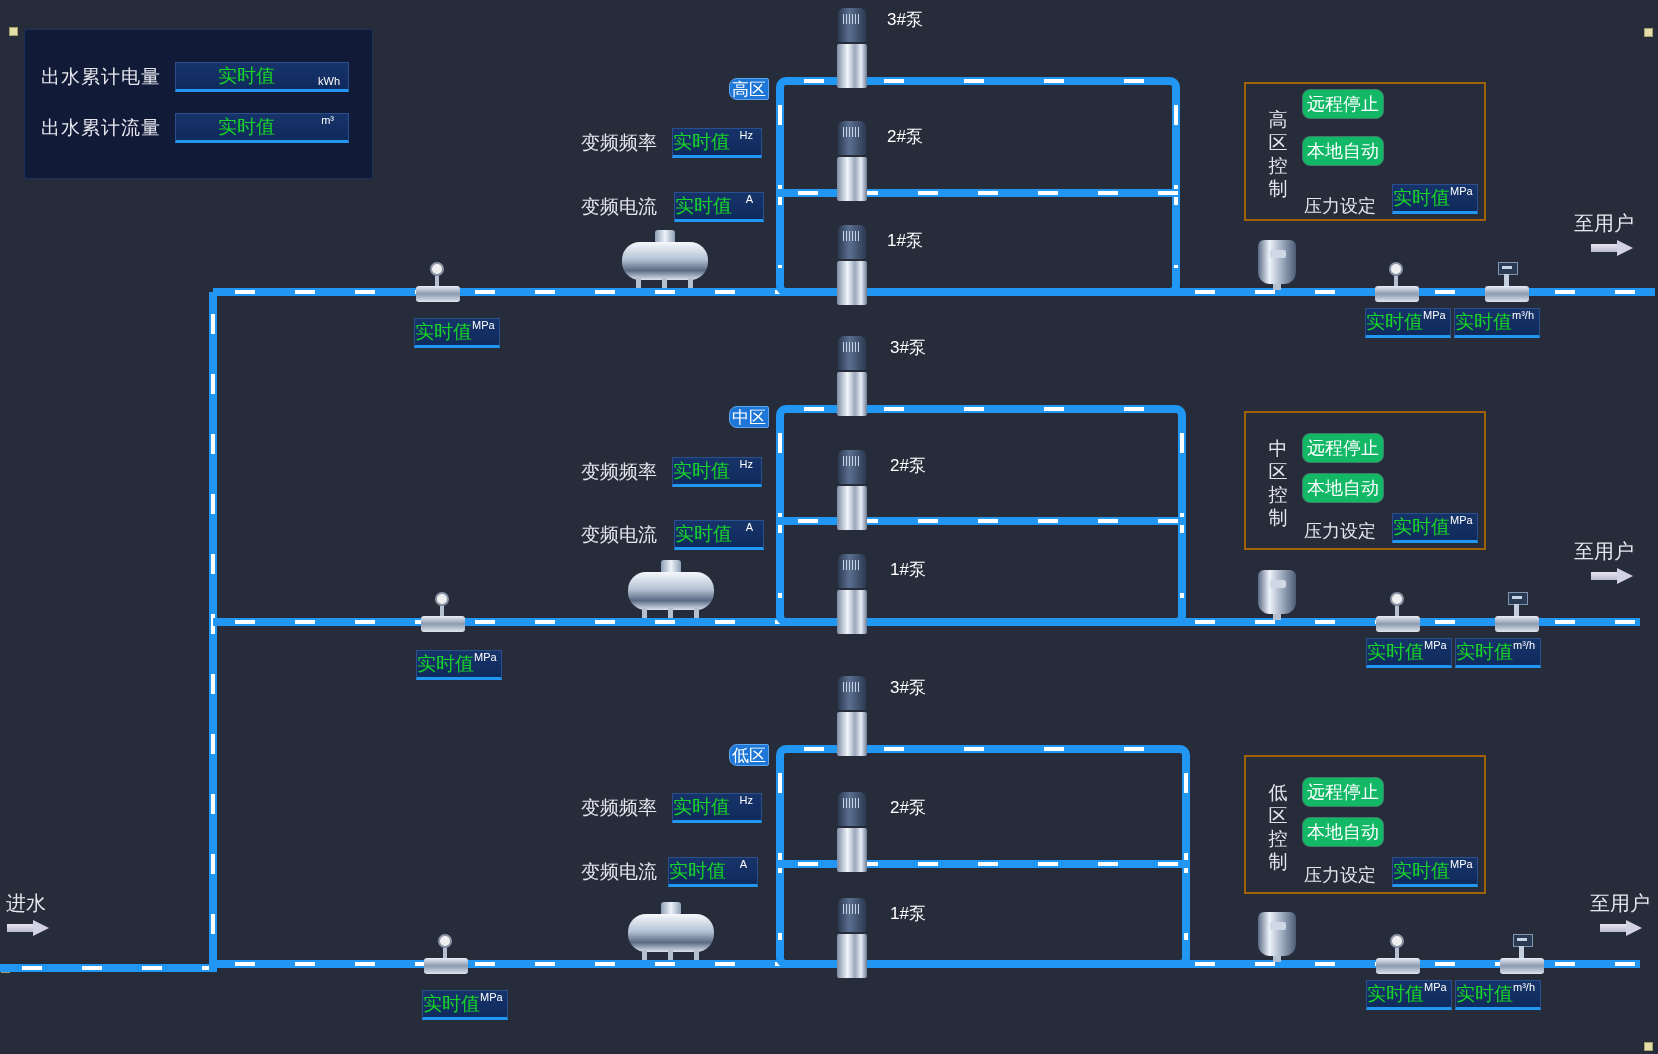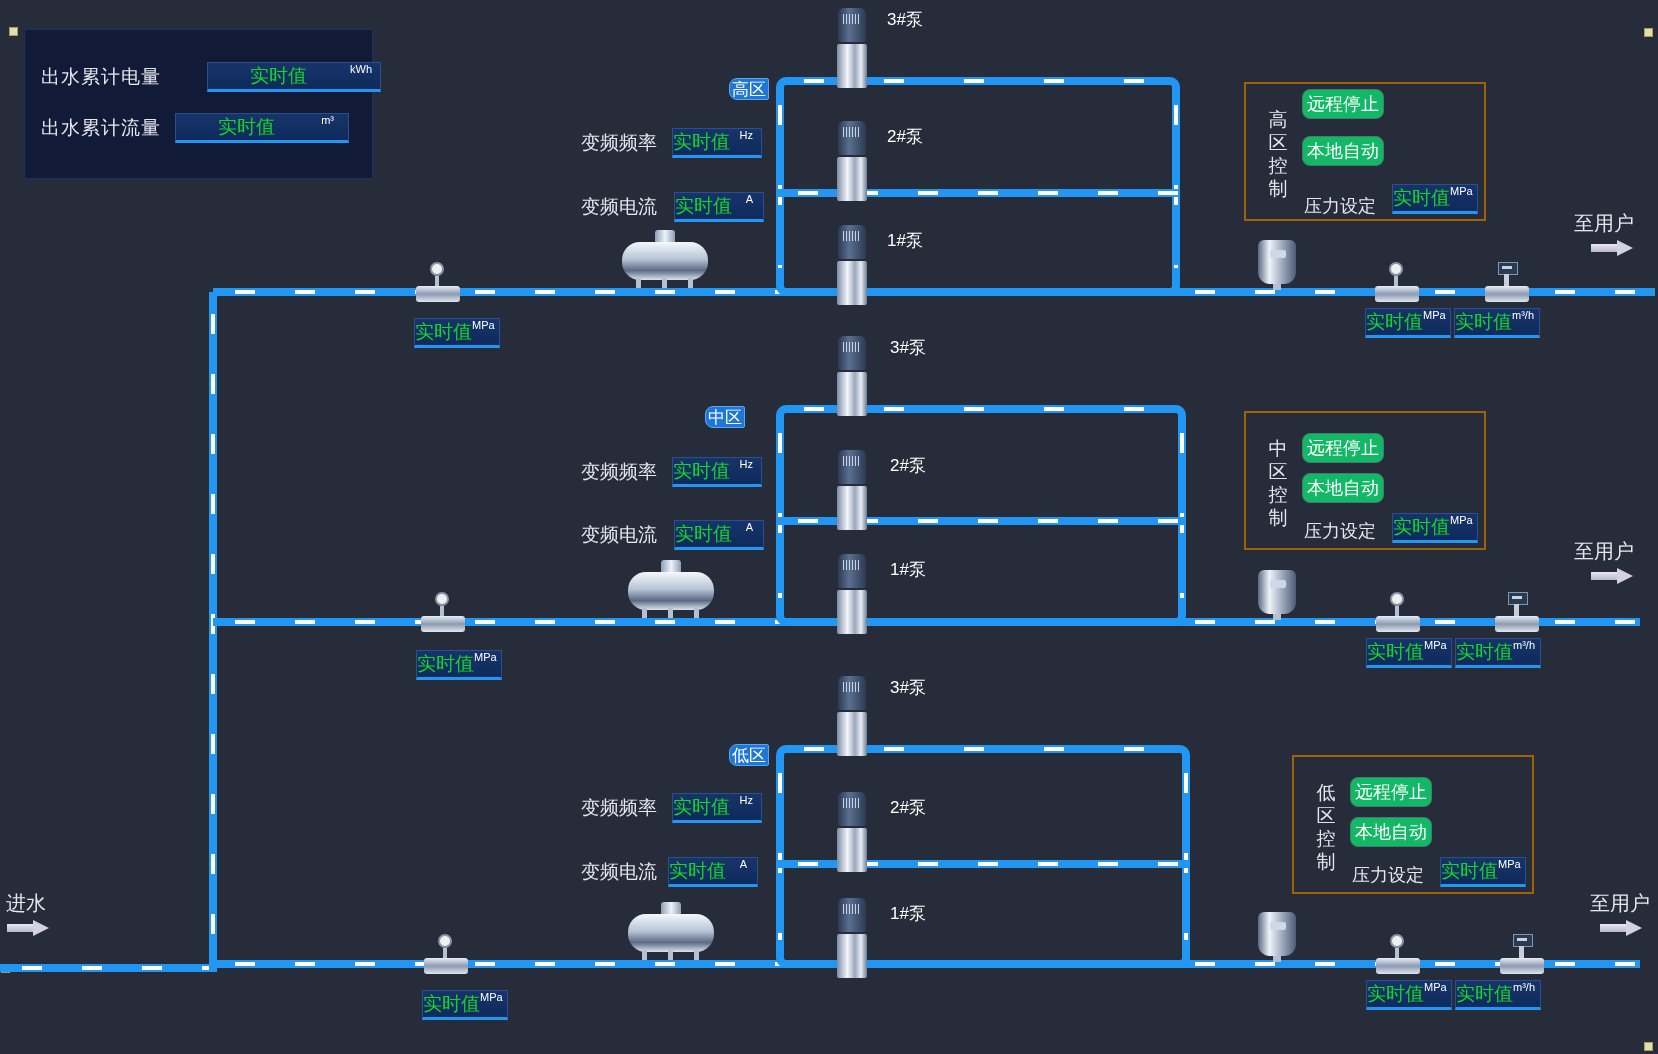--- a/index.html
+++ b/index.html
@@ -60,25 +60,25 @@
 </style>
 </head>
 <body>
 
 <div class="corner" style="left:9px;top:27px;"></div>
 <div class="corner" style="left:1644px;top:28px;"></div>
 <div class="corner" style="left:1px;top:964px;"></div>
 <div class="corner" style="left:1644px;top:1042px;"></div>
 
 <div class="summary">
-  <div class="sum-row" style="top:32px;gap:32px;">
+  <div class="sum-row" style="top:32px;">
     <span class="sum-label">出水累计电量</span>
     <div class="valbox" style="width:174px;height:30px;margin-left:-6px;">
       <span class="v" style="margin-left:42px;">实时值</span>
-      <span class="u" style="position:absolute;right:8px;">kWh</span>
+      <span class="u" style="position:absolute;right:8px;margin-top:12px;">kWh</span>
     </div>
   </div>
   <div class="sum-row" style="top:83px;">
     <span class="sum-label">出水累计流量</span>
     <div class="valbox" style="width:174px;height:30px;margin-left:-6px;">
       <span class="v" style="margin-left:42px;">实时值</span>
       <span class="u" style="position:absolute;right:14px;">m³</span>
     </div>
   </div>
 </div>
@@ -213,21 +213,21 @@
       <div class="body"></div>
     </div>
     <div class="pump-label" style="left:890px;top:454px;">2#泵</div>
 
     <div class="pump" style="left:834px;top:554px;">
       <div class="motor"></div>
       <div class="body"></div>
     </div>
     <div class="pump-label" style="left:890px;top:558px;">1#泵</div>
 
-  <div class="zone-tag" style="left:705px;top:406px;">中区</div>
+  <div class="zone-tag" style="left:729px;top:406px;">中区</div>
 
   <span class="lbl" style="left:581px;top:459px;">变频频率</span>
   <div class="valbox" style="position:absolute;left:672px;top:457px;width:90px;height:30px;">
     <span class="v">实时值</span>
     <span class="u" style="position:absolute;right:8px;">Hz</span>
   </div>
 
   <span class="lbl" style="left:581px;top:522px;">变频电流</span>
   <div class="valbox" style="position:absolute;left:674px;top:520px;width:90px;height:30px;">
     <span class="v">实时值</span>
@@ -346,21 +346,21 @@
   </div>
 
   <div class="tank-h" style="left:628px;top:900px;">
     <div class="top"></div>
       <div class="shell"></div>
       <div class="leg" style="left:14px;"></div>
       <div class="leg" style="left:40px;"></div>
       <div class="leg" style="left:66px;"></div>
   </div>
 
-  <div class="ctrl-panel" style="left:1292px;top:755px;padding-left:13px;">
+  <div class="ctrl-panel" style="left:1244px;top:755px;padding-left:13px;">
     <div class="ctrl-title" style="left:22px;top:24px;">低区控制</div>
     <div class="green-btn" style="left:56px;top:20px;">远程停止</div>
     <div class="green-btn" style="left:56px;top:60px;">本地自动</div>
     <span class="lbl" style="left:58px;top:106px;font-size:18px;">压力设定</span>
     <div class="valbox" style="position:absolute;left:146px;top:100px;width:86px;height:30px;">
       <span class="v">实时值</span>
       <span class="u">MPa</span>
     </div>
   </div>
 

